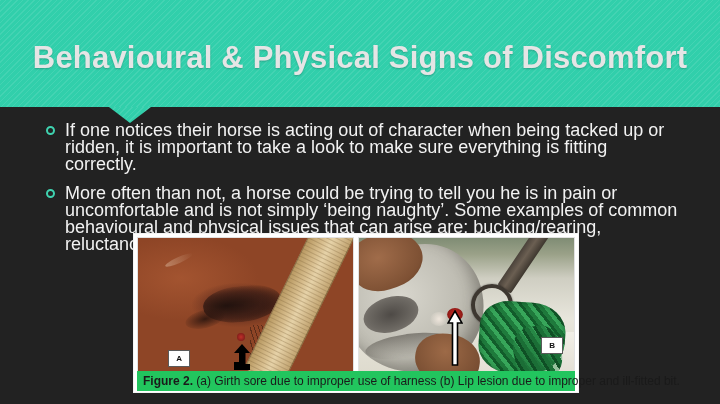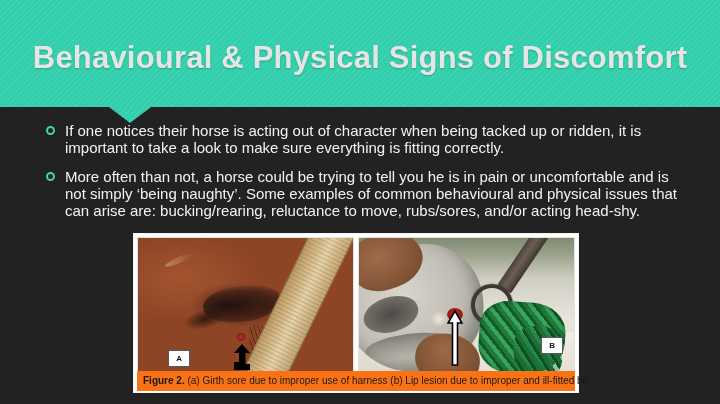--- a/index.html
+++ b/index.html
@@ -92,21 +92,21 @@
     height: 9px;
     border: 2px solid #3fd3b0;
     border-radius: 50%;
     margin-top: 4px;
     margin-right: 10px;
     box-sizing: border-box;
   }
   .bullet-text {
     flex: 1 1 auto;
     color: #f2f2f2;
-    font-size: 15px;
+    font-size: 18px;
     line-height: 17px;
     font-family: "Liberation Sans", sans-serif;
   }
 
   
   #figure-block {
     position: absolute;
     left: 133px;
     top: 233px;
     width: 446px;
@@ -360,23 +360,23 @@
   #label-a { left: 14%; bottom: 5px; }
   #label-b { right: 5%; bottom: 18px; }
 
   #figure-caption {
     position: absolute;
     left: 3px;
     bottom: 1px;
     width: 438px;
     height: 20px;
     line-height: 20px;
-    background: #f97316;
+    background: #22c55e;
     color: #1a1a1a;
-    font-size: 10px;
+    font-size: 12px;
     padding-left: 6px;
     box-sizing: border-box;
     white-space: nowrap;
     font-family: "Liberation Sans", sans-serif;
   }
   #figure-caption b { font-weight: bold; }
 </style>
 </head>
 <body>
 

